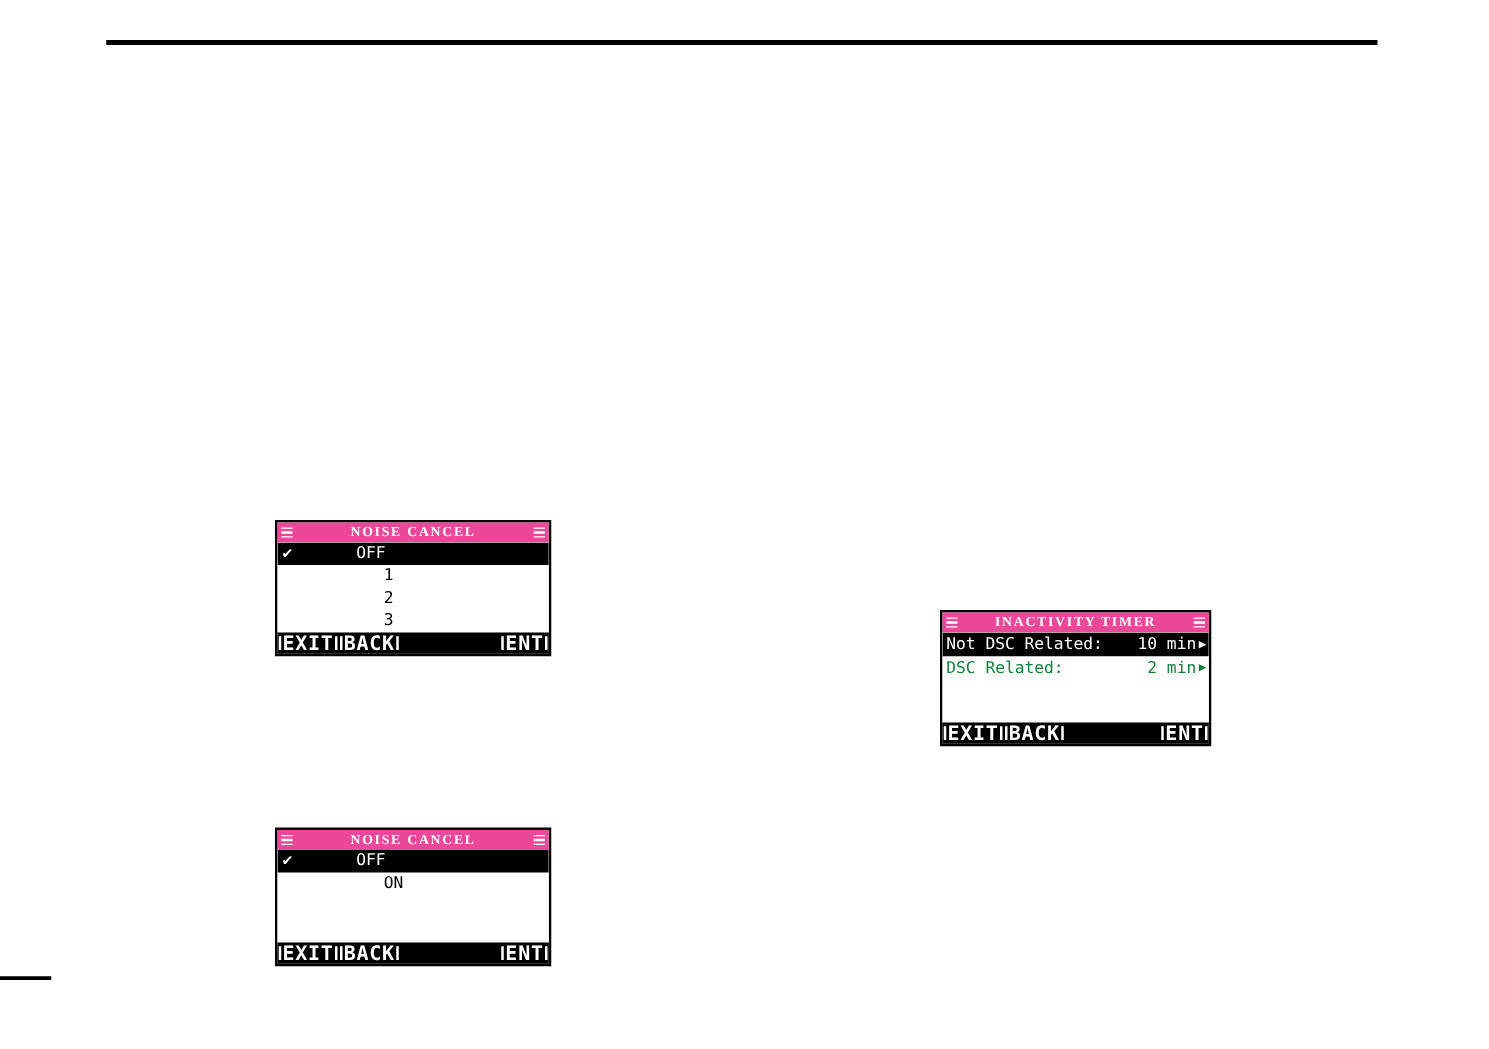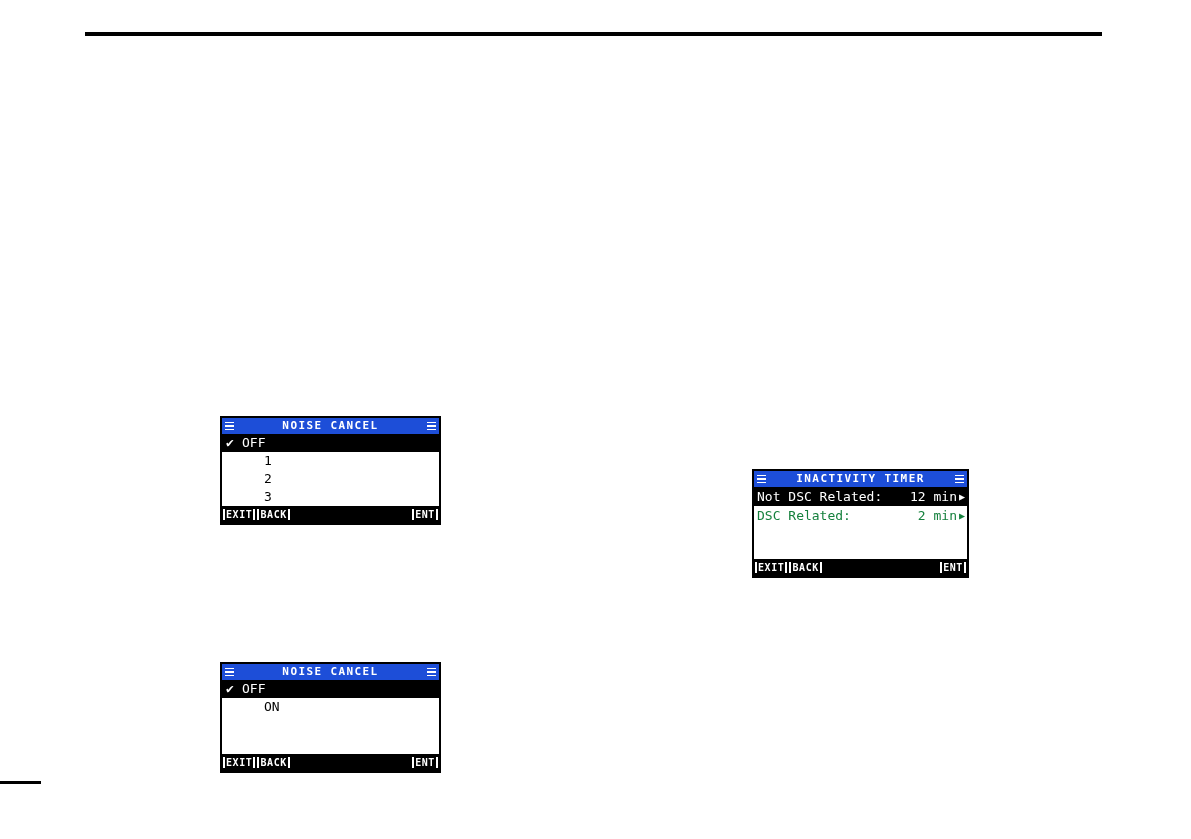--- a/index.html
+++ b/index.html
@@ -40,29 +40,30 @@
     border: 2px solid #000000;
     box-sizing: border-box;
     display: flex;
     flex-direction: column;
     font-family: "DejaVu Sans Mono", monospace;
     -webkit-font-smoothing: none;
   }
 
   
   .lcd-title {
-    background: #1d4ed8;
+    background: #ec4899;
     color: #ffffff;
     height: 16px;
     min-height: 16px;
     display: flex;
     align-items: center;
     justify-content: flex-start;
     padding: 0 3px;
     box-sizing: border-box;
+    font-family: Liberation Serif, serif;
   }
   .menu-icon {
     display: inline-block;
     width: 9px;
     height: 9px;
     position: relative;
     flex: 0 0 auto;
   }
   .menu-icon i {
     position: absolute;
@@ -112,20 +113,21 @@
   .lcd-row .check {
     width: 16px;
     flex: 0 0 16px;
     font-size: 13px;
     text-align: left;
     font-weight: bold;
   }
   .lcd-row .rowlabel {
     flex: 1 1 auto;
     text-align: left;
+    margin-left: 43px;
   }
   
   .lcd-row.option .rowlabel {
     padding-left: 22px;
   }
 
   
   .lcd-kv {
     height: 19px;
     line-height: 19px;
@@ -163,21 +165,21 @@
     display: flex;
     align-items: stretch;
     position: relative;
   }
   .softkey {
     position: relative;
     display: flex;
     align-items: center;
     justify-content: center;
     color: #ffffff;
-    font-size: 10px;
+    font-size: 16px;
     font-weight: bold;
     letter-spacing: 0.6px;
     box-sizing: border-box;
     padding: 0 4px;
   }
   .softkey::before,
   .softkey::after {
     content: "";
     position: absolute;
     top: 3px;
@@ -195,21 +197,21 @@
 
   
   #panel-noise-cancel-levels {
     left: 220px;
     top: 416px;
     width: 221px;
     height: 109px;
   }
   #panel-inactivity-timer {
     left: 752px;
-    top: 469px;
+    top: 488px;
     width: 217px;
     height: 109px;
   }
   #panel-noise-cancel-onoff {
     left: 220px;
     top: 662px;
     width: 221px;
     height: 111px;
   }
 </style>
@@ -275,21 +277,21 @@
         <i></i>
         <i></i>
         <i></i>
       </span>
   </div>
 
   <div class="lcd-body">
     <div class="lcd-kv selected">
       <span class="kv-key">Not DSC Related:</span>
       <span class="kv-val-wrap">
-        <span class="kv-value">12 min</span>
+        <span class="kv-value">10 min</span>
         <span class="kv-arrow">▶</span>
       </span>
     </div>
     <div class="lcd-kv">
       <span class="kv-key">DSC Related:</span>
       <span class="kv-val-wrap">
         <span class="kv-value">2 min</span>
         <span class="kv-arrow">▶</span>
       </span>
     </div>

